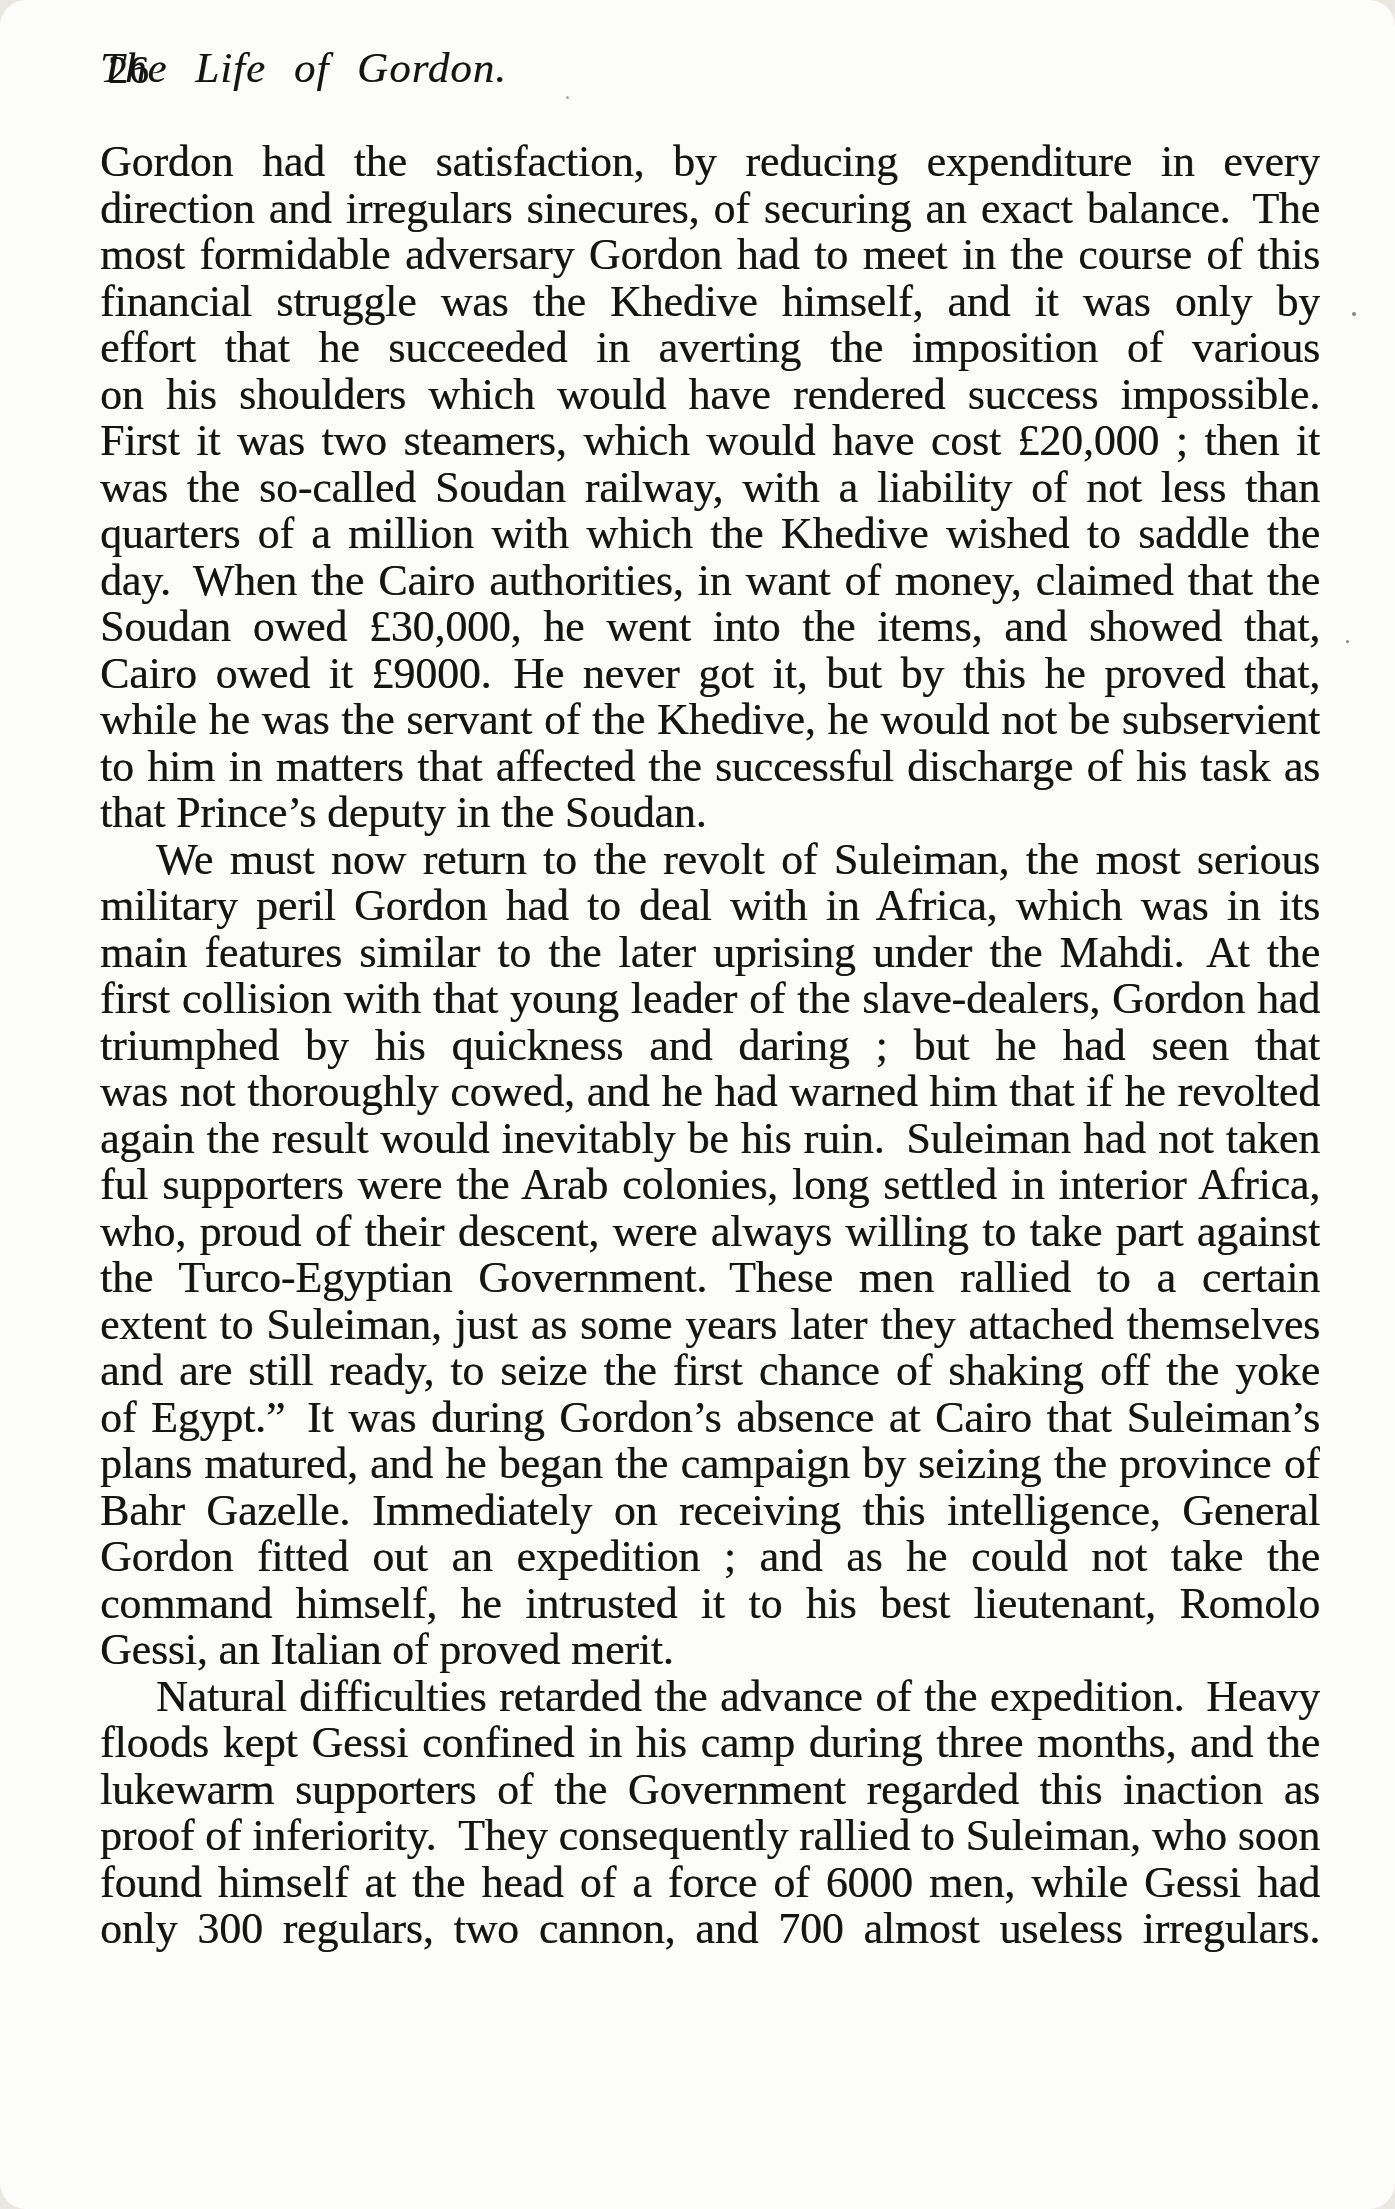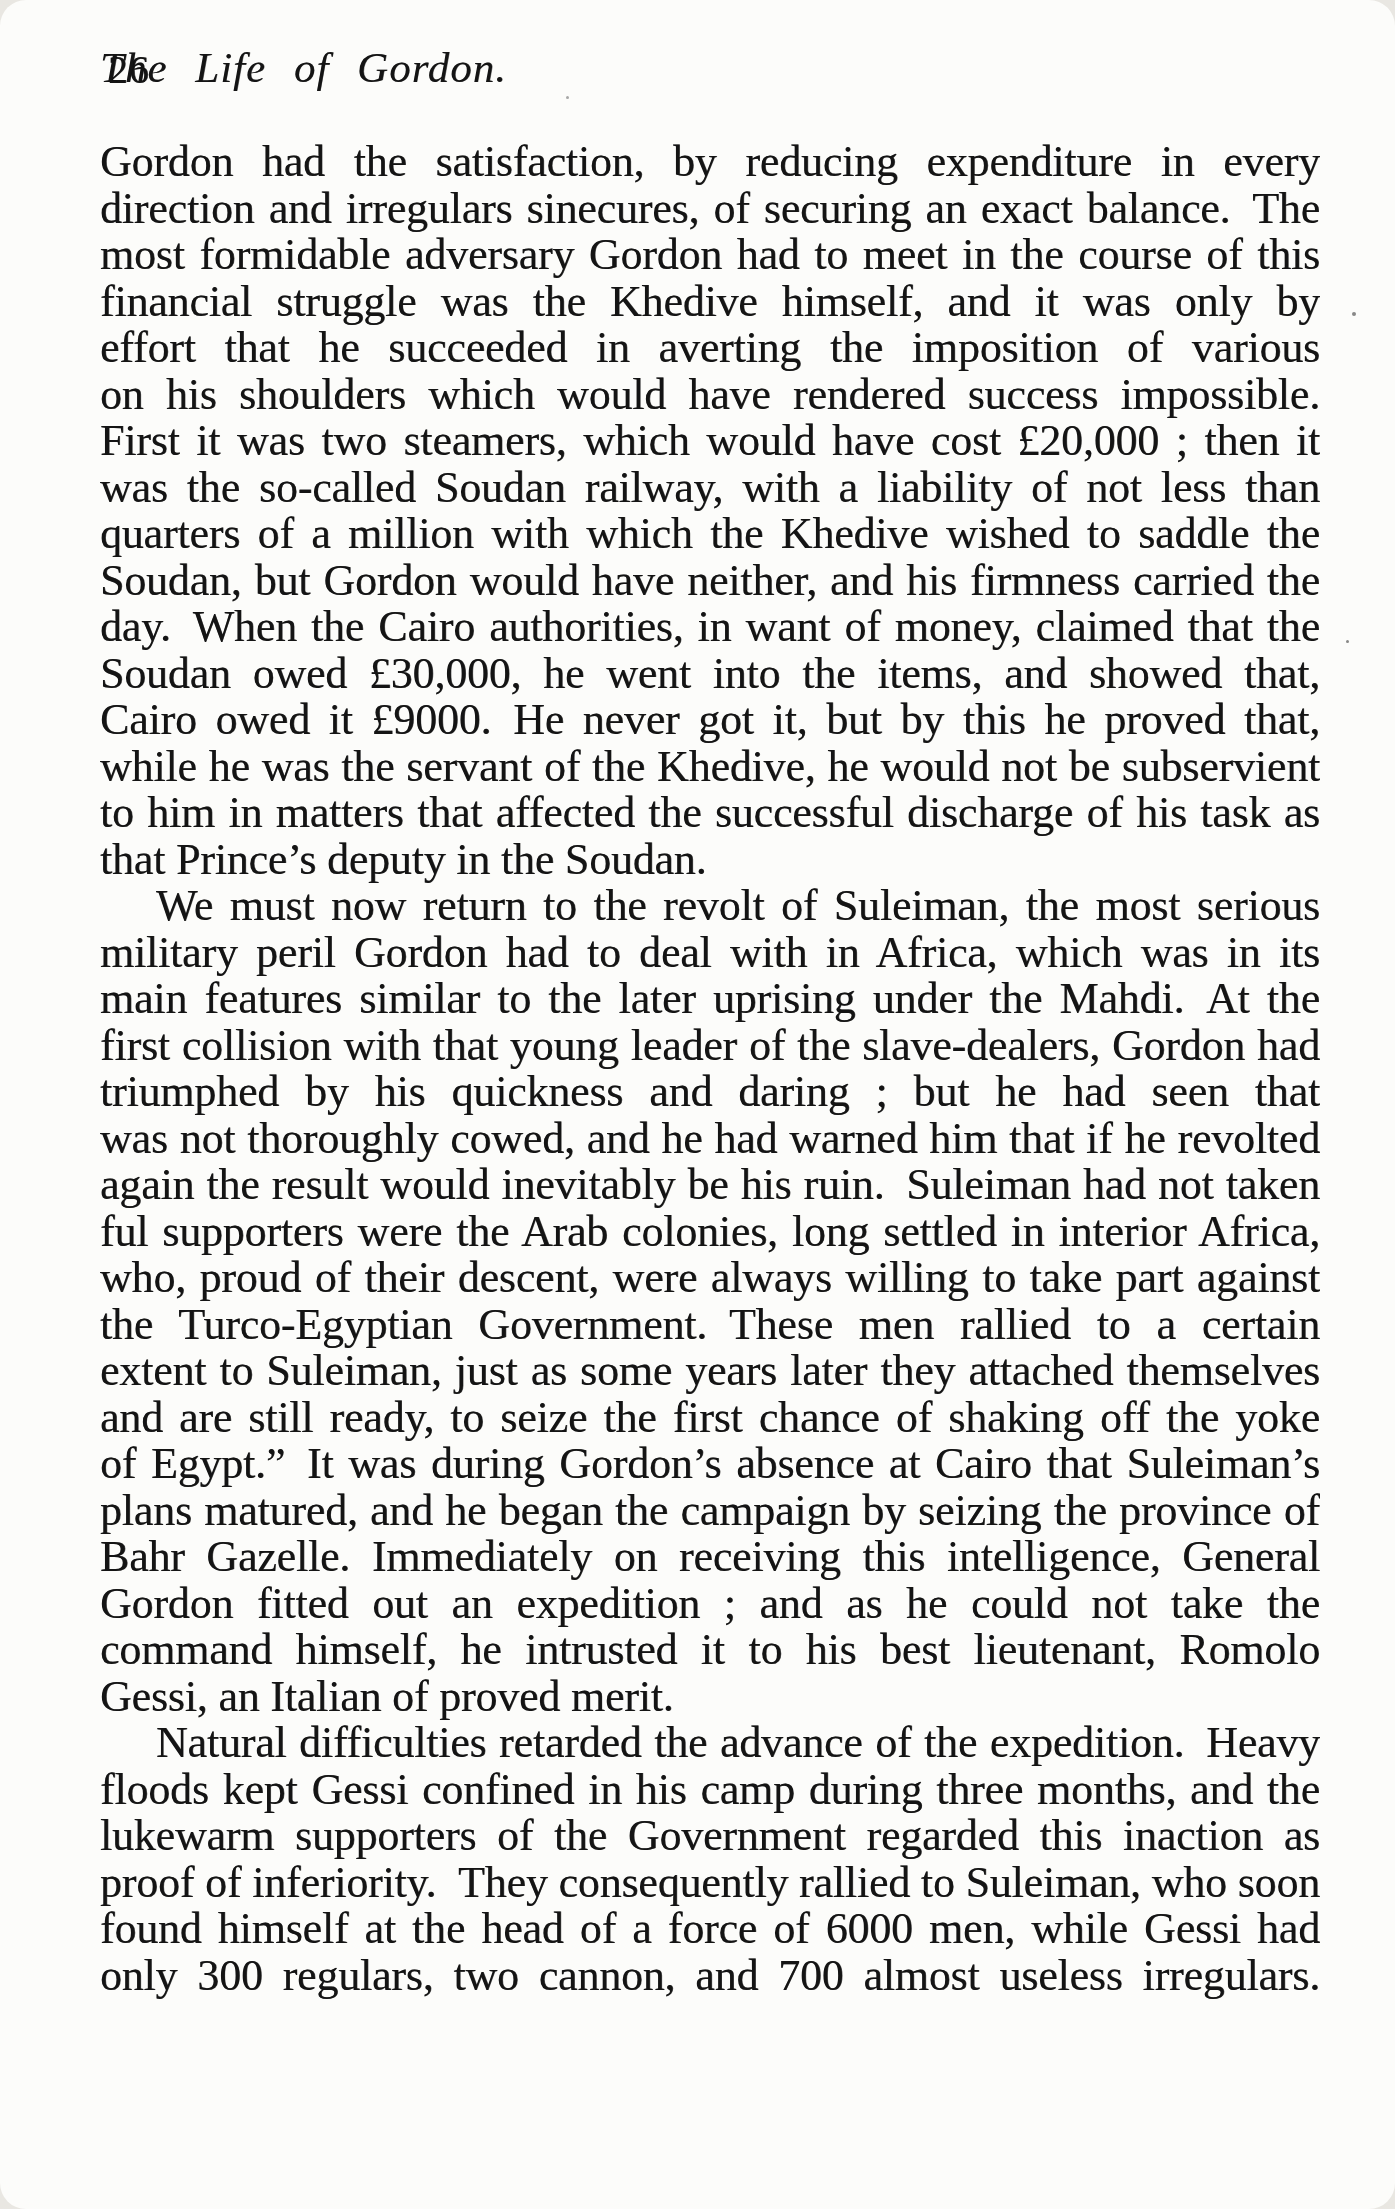--- a/index.html
+++ b/index.html
@@ -66,21 +66,20 @@
   <div class="text-block">
       <div class="line">Gordon had the satisfaction, by reducing expenditure in every possible</div>
       <div class="line">direction and irregulars sinecures, of securing an exact balance. The</div>
       <div class="line">most formidable adversary Gordon had to meet in the course of this</div>
       <div class="line">financial struggle was the Khedive himself, and it was only by sustained</div>
       <div class="line">effort that he succeeded in averting the imposition of various expenses</div>
       <div class="line">on his shoulders which would have rendered success impossible.</div>
       <div class="line">First it was two steamers, which would have cost £20,000 ; then it</div>
       <div class="line">was the so-called Soudan railway, with a liability of not less than three</div>
       <div class="line">quarters of a million with which the Khedive wished to saddle the</div>
-      <div class="line">Soudan, but Gordon would have neither, and his firmness carried the</div>
       <div class="line">day. When the Cairo authorities, in want of money, claimed that the</div>
       <div class="line">Soudan owed £30,000, he went into the items, and showed that, instead,</div>
       <div class="line">Cairo owed it £9000. He never got it, but by this he proved that,</div>
       <div class="line">while he was the servant of the Khedive, he would not be subservient</div>
       <div class="line">to him in matters that affected the successful discharge of his task as</div>
       <div class="line no-stretch">that Prince’s deputy in the Soudan.</div>
       <div class="line indent">We must now return to the revolt of Suleiman, the most serious</div>
       <div class="line">military peril Gordon had to deal with in Africa, which was in its</div>
       <div class="line">main features similar to the later uprising under the Mahdi. At the</div>
       <div class="line">first collision with that young leader of the slave-dealers, Gordon had</div>

